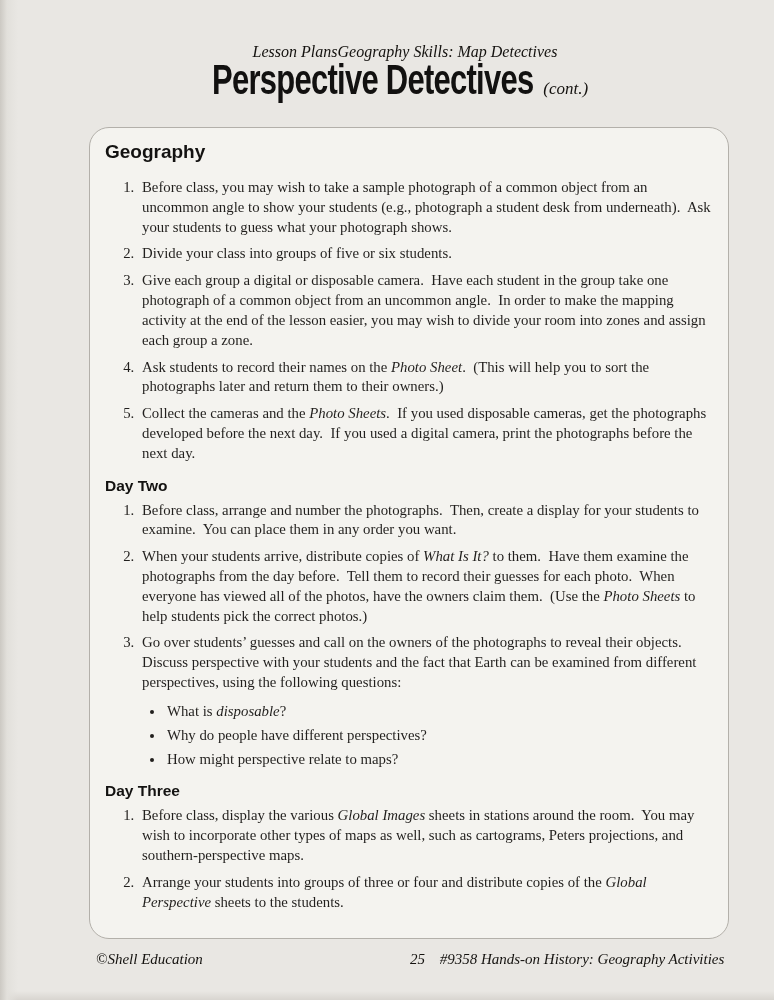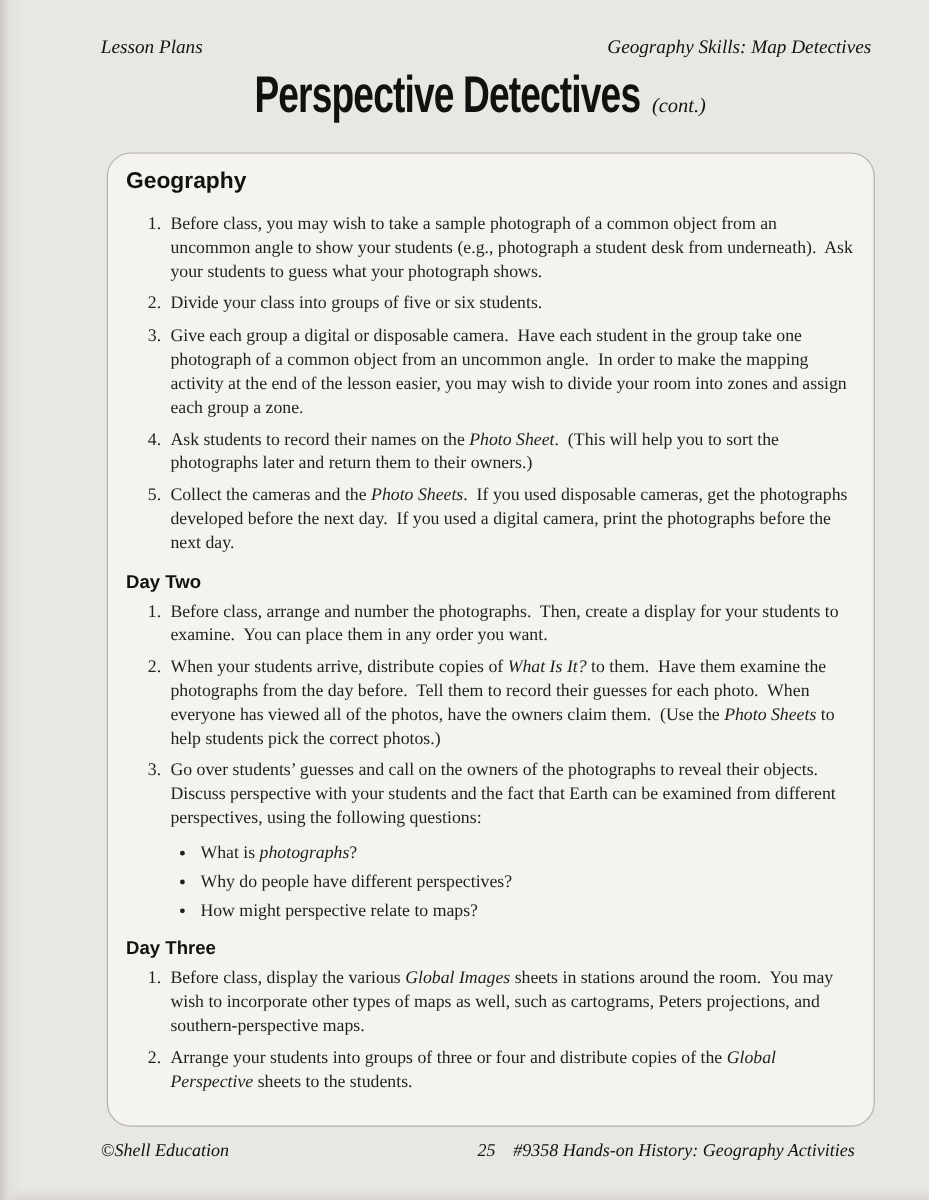--- a/index.html
+++ b/index.html
@@ -8,22 +8,22 @@
     position:relative;
     font-family:"Liberation Serif", serif;
     color:#211f1d;
     background:
       linear-gradient(90deg, #ccc9c3 0px, #e2e0db 7px, rgba(232,230,226,0) 18px),
       linear-gradient(0deg, #d8d5d0 0px, rgba(233,231,227,0) 9px),
       #e9e7e3;
     overflow:hidden;
   }
   .header-row {
-    position:absolute; top:31px; left:84px; width:642px;
-    display:flex; justify-content:space-between;
+    position:absolute; top:43px; left:84px; width:642px;
+    display:flex; justify-content:center;
     font-style:italic; font-size:16px; color:#14120f;
   }
   .title-row {
     position:absolute; top:55px; left:0; width:774px;
     display:flex; justify-content:center; align-items:baseline;
     padding-left:26px;
   }
   .title-main {
     display:inline-block;
     font-family:"Liberation Sans", sans-serif;
@@ -58,21 +58,21 @@
   }
   ol.steps > li { margin-bottom:7px; padding-left:4px; }
   .seg { white-space:pre-wrap; }
   em.seg { }
   ul.questions {
     margin:9px 0 2px 0; padding-left:23px;
     list-style-type:disc;
   }
   ul.questions > li { margin-bottom:4px; padding-left:2px; }
   .footer-row {
-    position:absolute; top:951px; left:84px; width:643px;
+    position:absolute; top:951px; left:96px; width:643px;
     display:flex; align-items:baseline;
     font-style:italic; font-size:15px; color:#14120f;
   }
   .footer-row .f-left  { flex:1; text-align:left; }
   .footer-row .f-center{ flex:0 0 auto; text-align:center; }
   .footer-row .f-right { flex:1; text-align:center; }
 </style>
 </head>
 <body>
 
@@ -112,21 +112,21 @@
     <li>
       <span class="seg">Before class, arrange and number the photographs.  Then, create a display for your students to examine.  You can place them in any order you want.</span>
     </li>
     <li>
       <span class="seg">When your students arrive, distribute copies of </span><em class="seg">What Is It?</em><span class="seg"> to them.  Have them examine the photographs from the day before.  Tell them to record their guesses for each photo.  When everyone has viewed all of the photos, have the owners claim them.  (Use the </span><em class="seg">Photo Sheets</em><span class="seg"> to help students pick the correct photos.)</span>
     </li>
     <li>
       <span class="seg">Go over students’ guesses and call on the owners of the photographs to reveal their objects.  Discuss perspective with your students and the fact that Earth can be examined from different perspectives, using the following questions:</span>
       <ul class="questions">
         <li>
-          <span class="seg">What is </span><em class="seg">photographs</em><span class="seg">?</span>
+          <span class="seg">What is </span><em class="seg">disposable</em><span class="seg">?</span>
         </li>
         <li>
           <span class="seg">Why do people have different perspectives?</span>
         </li>
         <li>
           <span class="seg">How might perspective relate to maps?</span>
         </li>
       </ul>
     </li>
   </ol>

